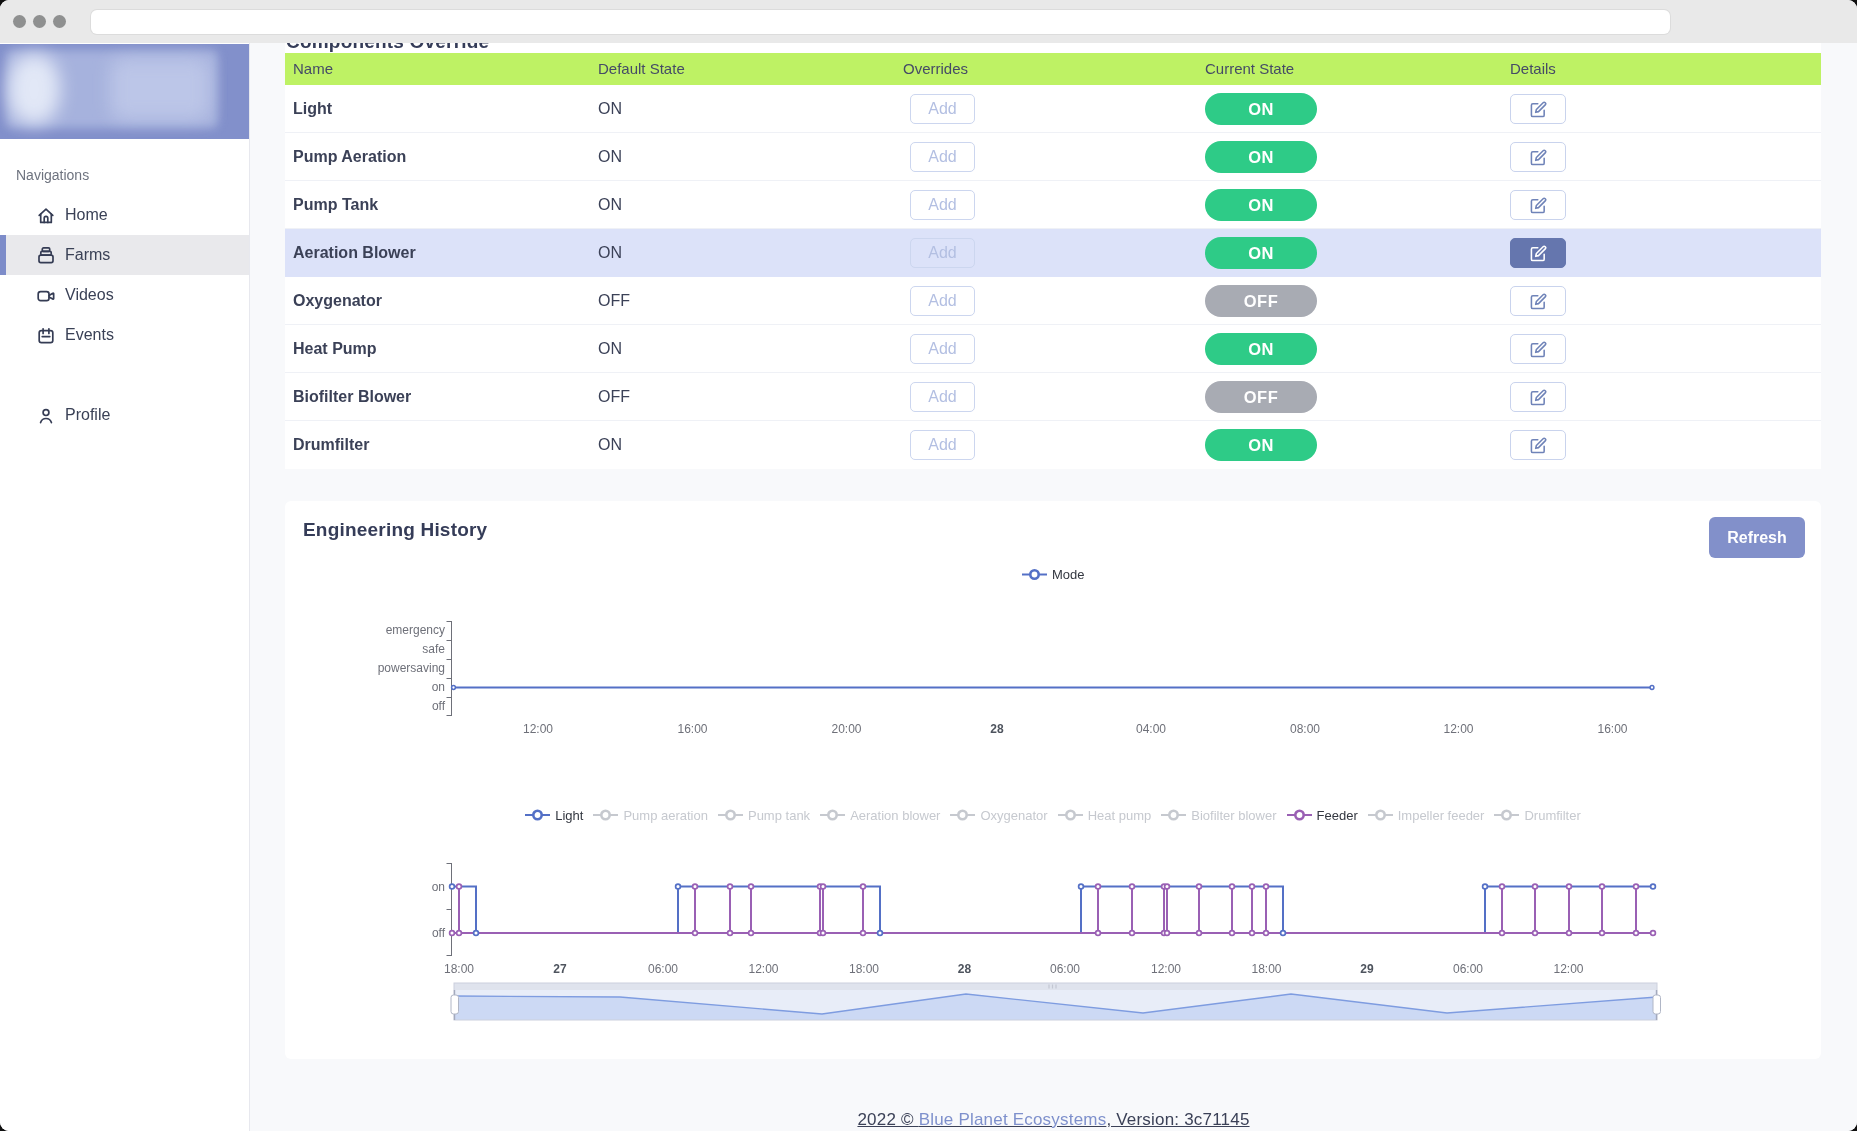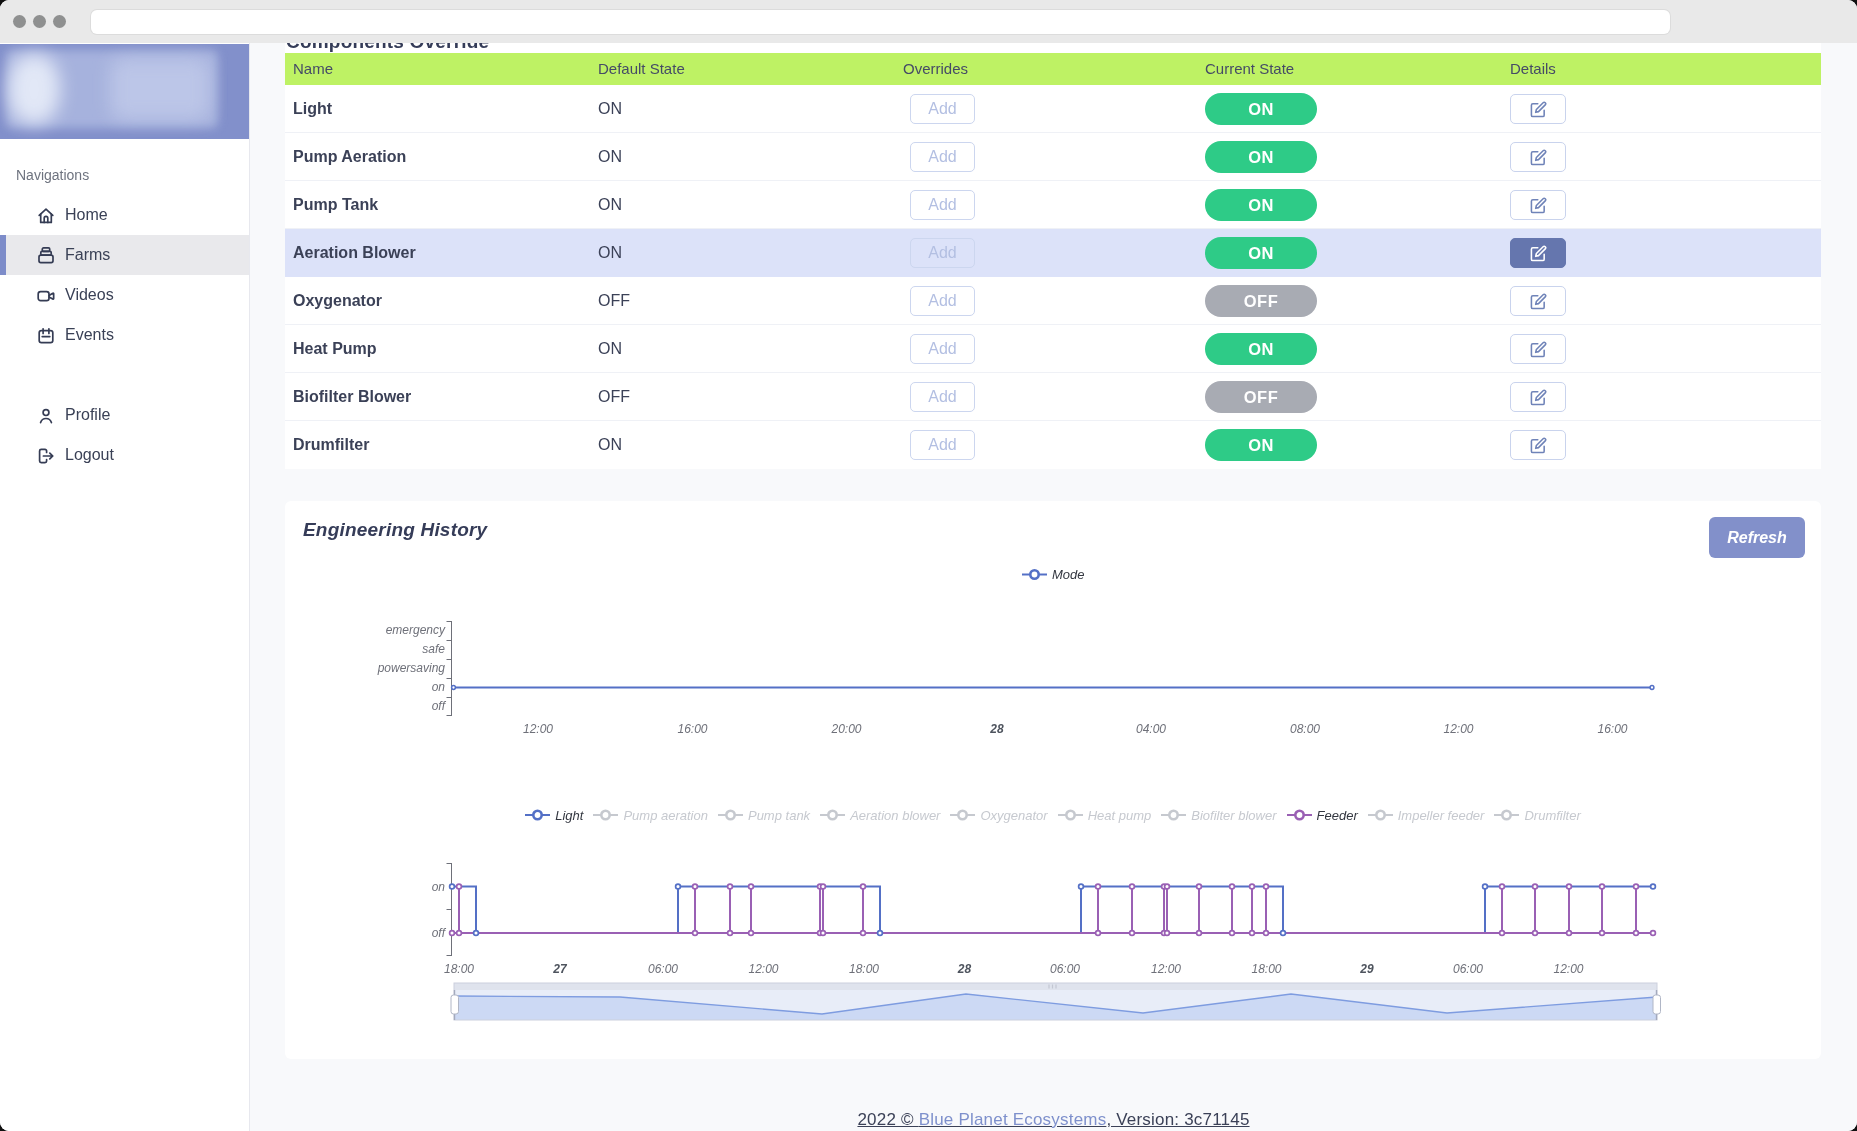--- a/index.html
+++ b/index.html
@@ -59,21 +59,21 @@
     border-radius:16px; color:#fff; font-size:16.5px; font-weight:700;
     text-align:center; line-height:32px; letter-spacing:.5px; }
   .badge.on { background:#2ecb87; }
   .badge.off { background:#a8abb3; }
   .detbtn { position:absolute; left:1225px; top:9px; width:56px; height:30px;
     border:1px solid #c9d3ed; border-radius:5px; background:#fff; }
   .detbtn svg { position:absolute; left:19px; top:6px; }
   .detbtn.sel { background:#6576ae; border-color:#6576ae; }
   
   .ecard { position:absolute; left:35px; top:458px; width:1536px; height:558px;
-    background:#ffffff; border-radius:6px;font-style:italic; }
+    background:#ffffff; border-radius:6px; }
   .ectitle { position:absolute; left:18px; top:18px; font-size:19px; font-weight:700;
     color:#353c58; letter-spacing:.2px; }
   .refresh { position:absolute; left:1424px; top:16px; width:96px; height:41px;
     background:#8290ca; border-radius:6px; color:#fff; font-size:16px;
     font-weight:700; text-align:center; line-height:41px; }
   .footer { position:absolute; left:0; top:1067px; width:1607px; text-align:center;
     font-size:17px; letter-spacing:0.2px; color:#3b4157;text-decoration:underline; }
   .footer a { color:#7e90cc; text-decoration:none; }
   .lgrow { position:absolute; left:0; top:306px; width:1536px; height:16px;
     display:flex; justify-content:center; align-items:center; gap:10px; }
@@ -122,27 +122,20 @@
             <path d="M6.2 10.6 H13.8"></path>
           </svg>
         <div class="mlabel">Events</div>
       </div>
       <div class="mitem" style="top:352px">
         <svg width="20" height="20" viewBox="0 0 20 20" fill="none" stroke="#353c54" stroke-width="1.7" stroke-linecap="round" stroke-linejoin="round">
             <circle cx="10" cy="6.6" r="2.9"></circle>
             <path d="M4.6 16.6 a5.6 5.6 0 0 1 10.8 0"></path>
           </svg>
         <div class="mlabel">Profile</div>
-      </div>
-      <div class="mitem" style="top:392px">
-        <svg width="20" height="20" viewBox="0 0 20 20" fill="none" stroke="#353c54" stroke-width="1.7" stroke-linecap="round" stroke-linejoin="round">
-            <path d="M10.6 6.4 V5 a1.6 1.6 0 0 0 -1.6 -1.6 H5.2 A1.6 1.6 0 0 0 3.6 5 V15 a1.6 1.6 0 0 0 1.6 1.6 H9 a1.6 1.6 0 0 0 1.6 -1.6 V13.6"></path>
-            <path d="M7.4 10 H16.6 M13.8 7.2 L16.8 10 L13.8 12.8"></path>
-          </svg>
-        <div class="mlabel">Logout</div>
       </div>
     </div>
     <div class="main">
       <div class="tcard">
         <div class="tctitle">Components Override</div>
         <div class="thead">
           <div class="th" style="left:8px">Name</div>
           <div class="th" style="left:313px">Default State</div>
           <div class="th" style="left:618px">Overrides</div>
           <div class="th" style="left:920px">Current State</div>

